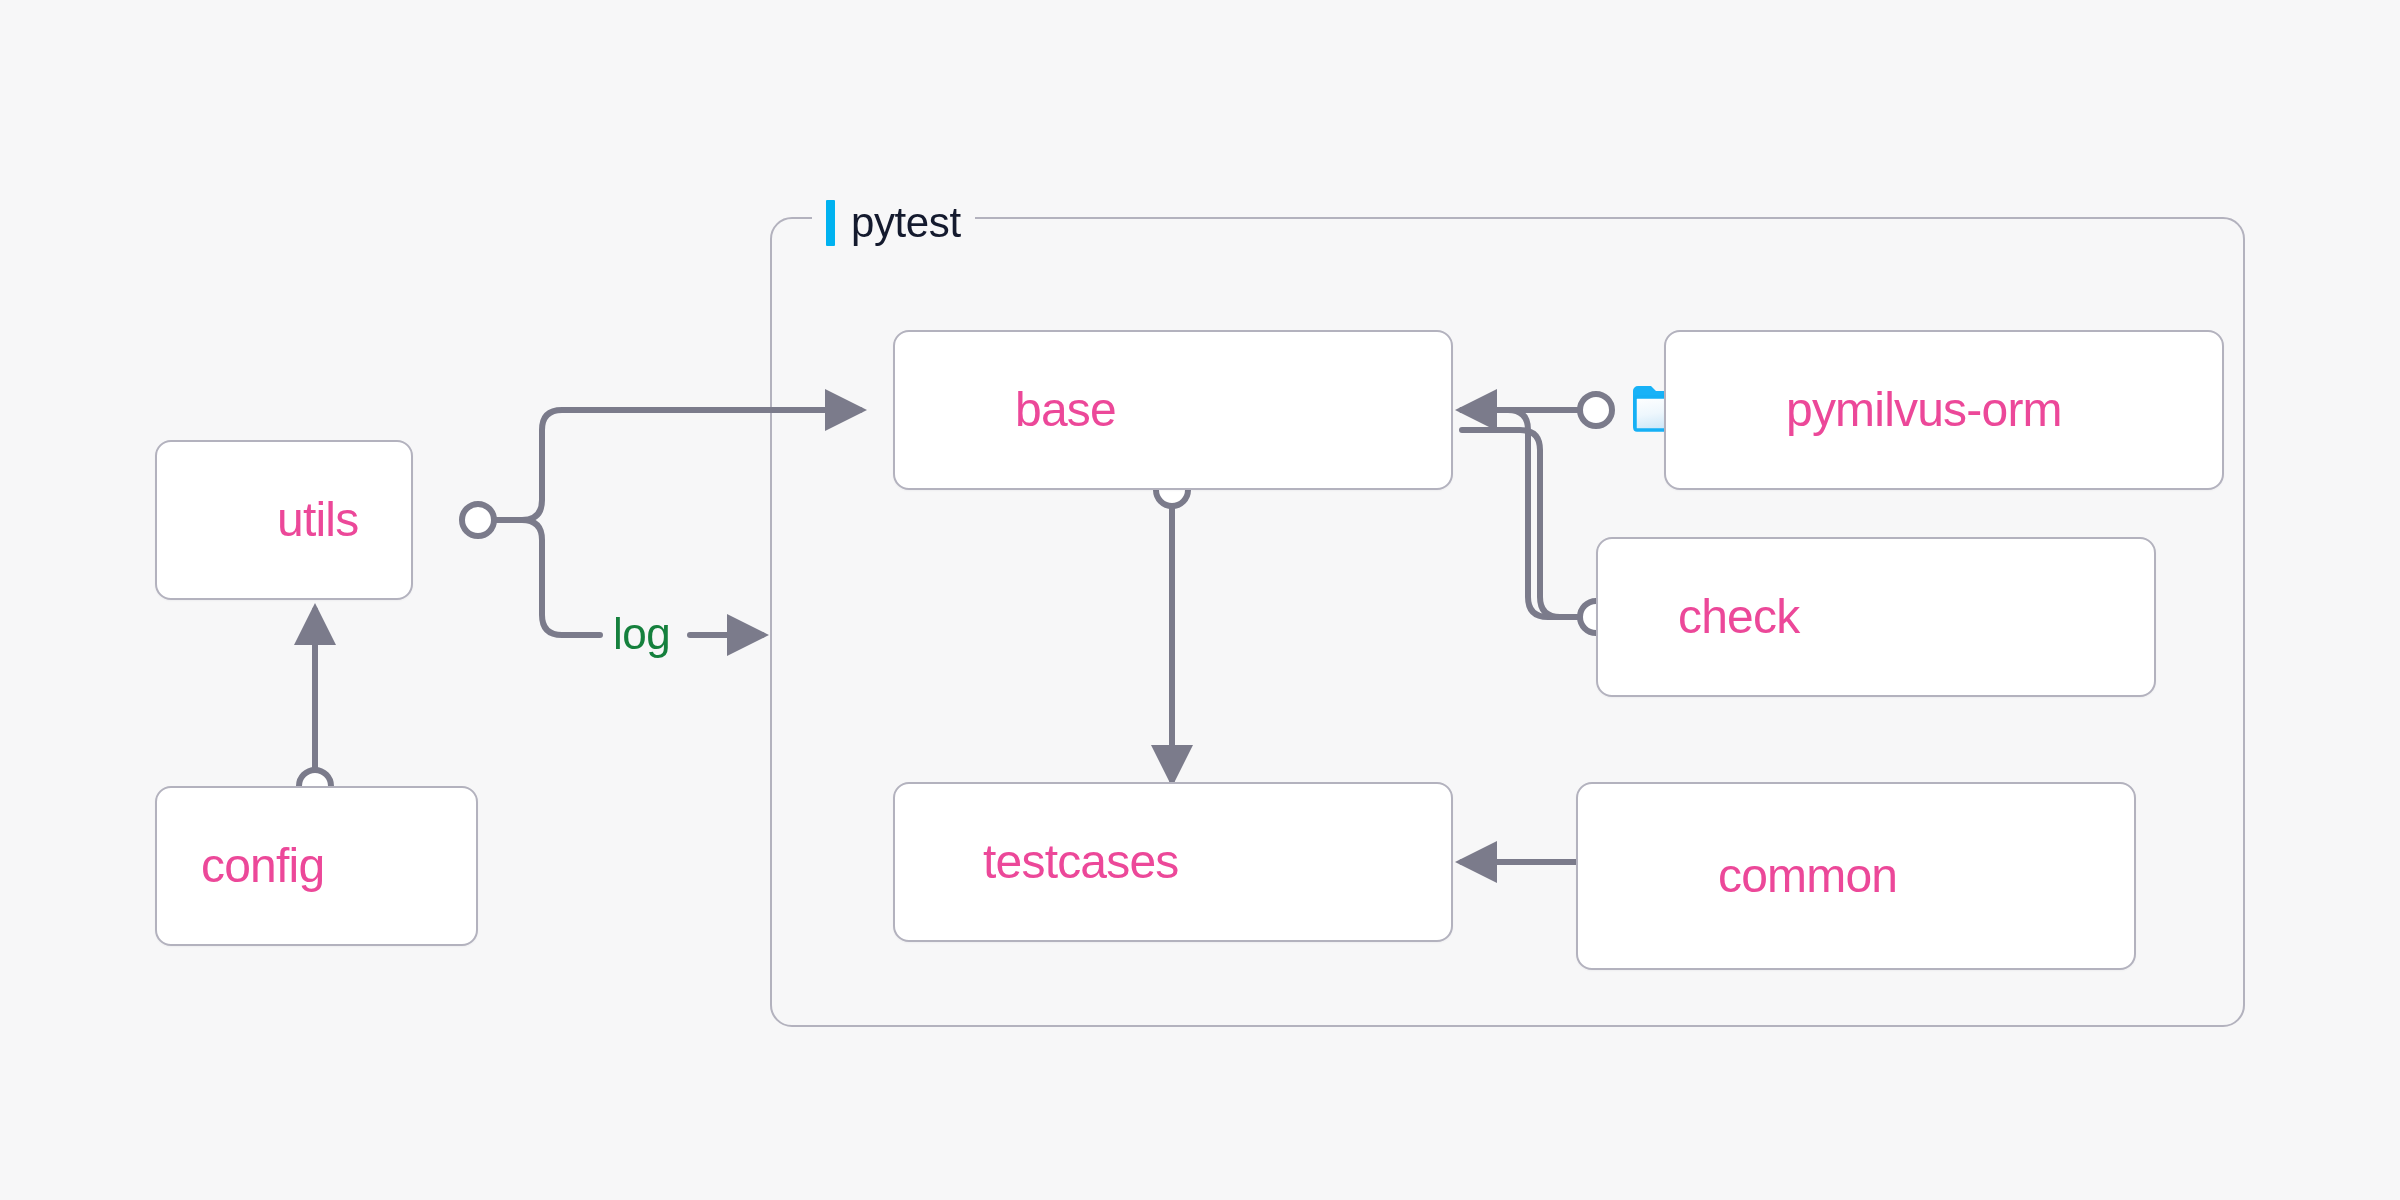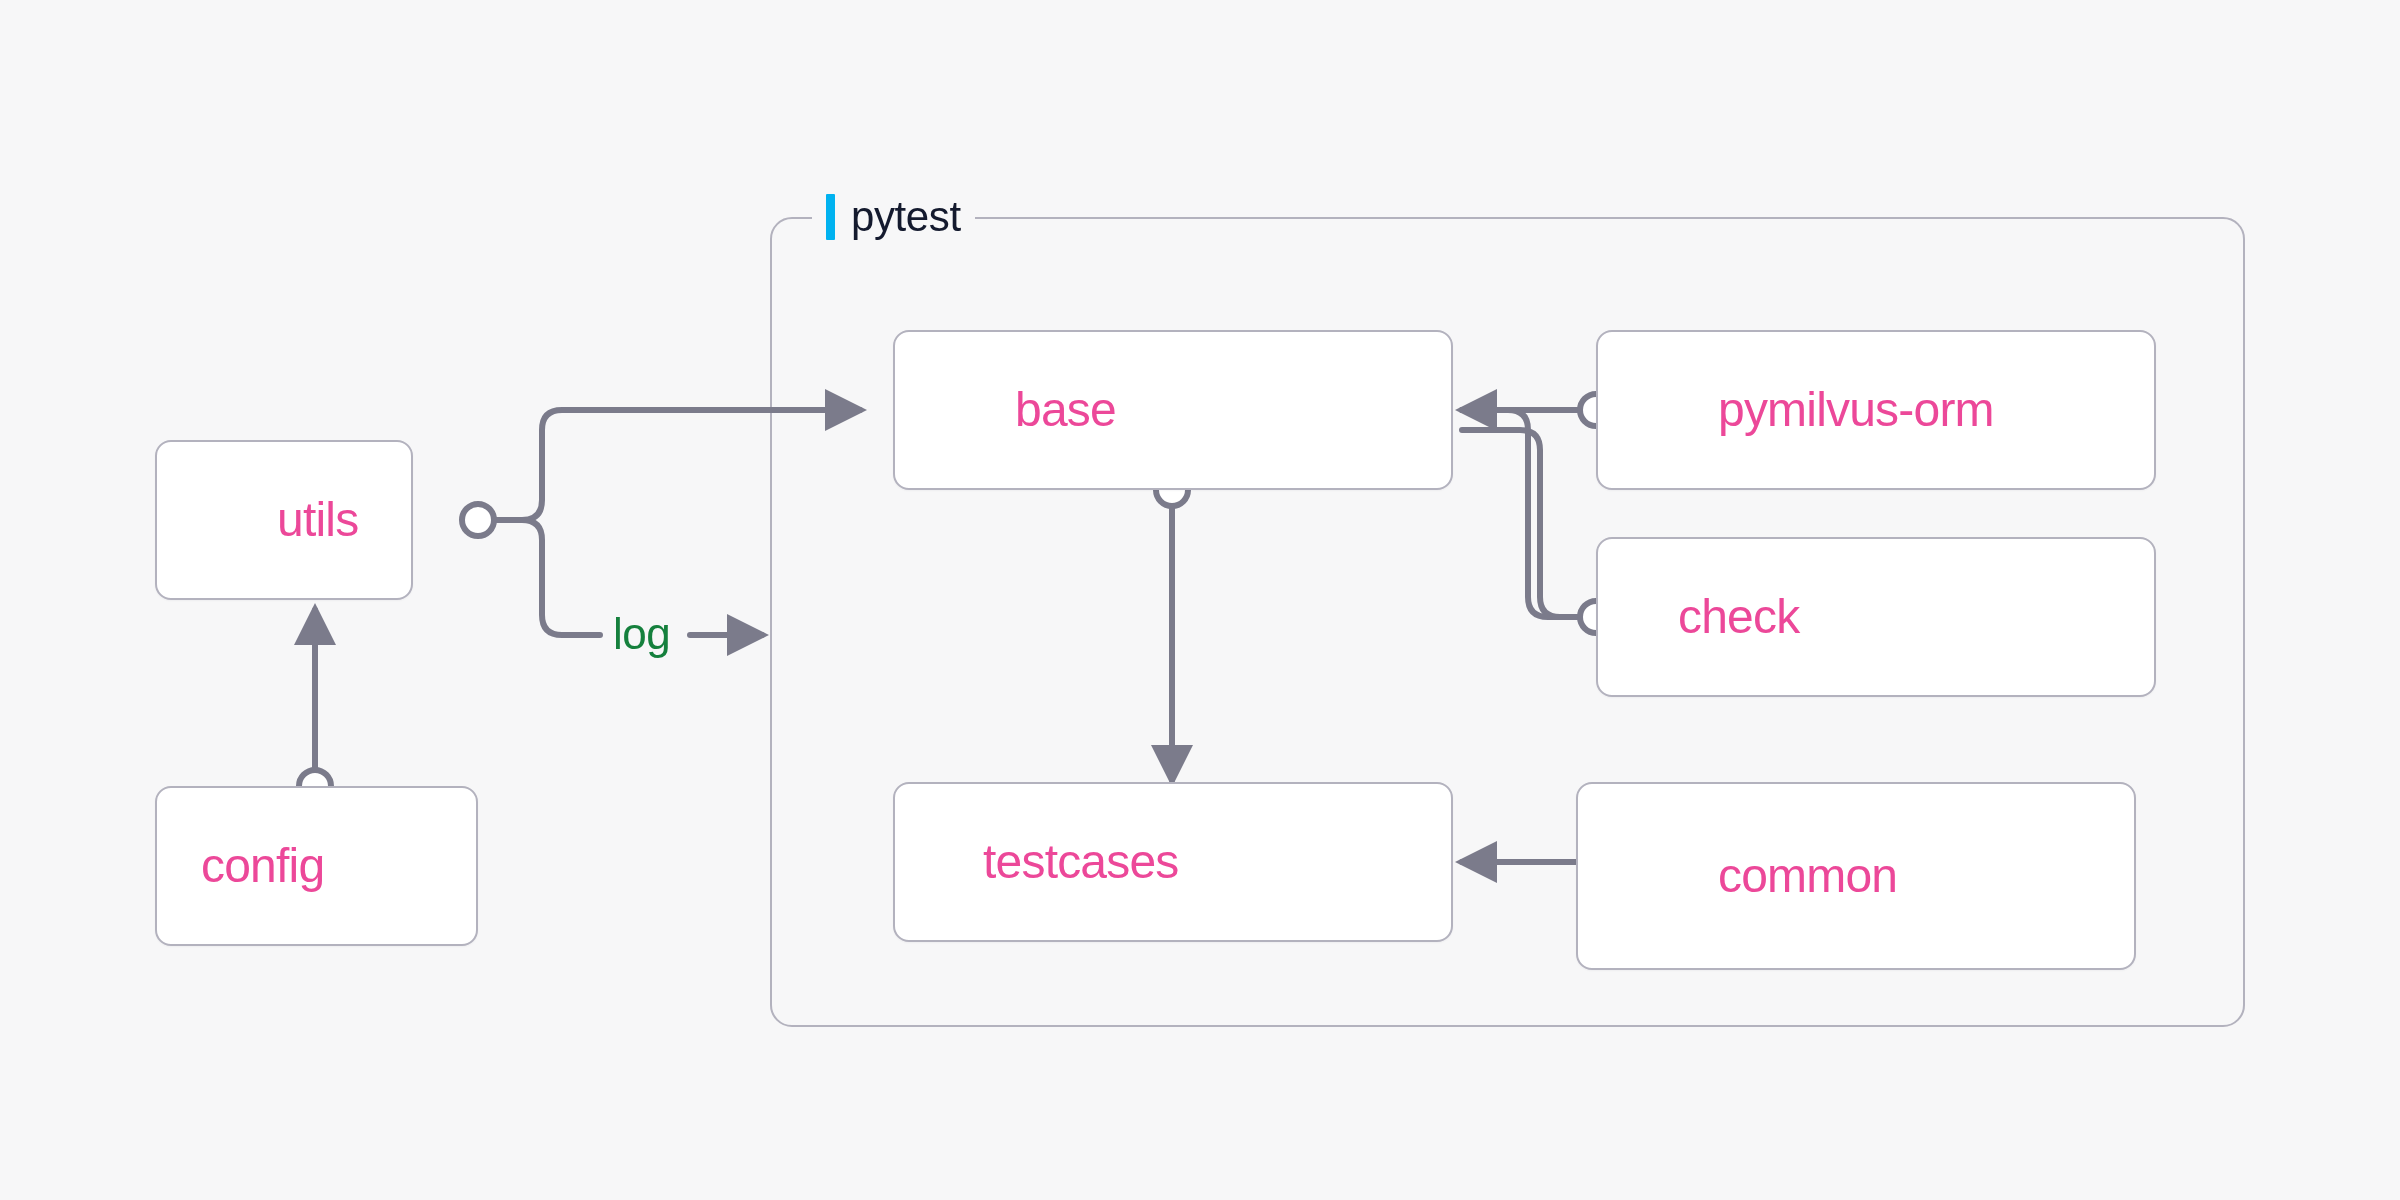--- a/index.html
+++ b/index.html
@@ -96,21 +96,21 @@
     line-height: 1;
   }
 </style>
 </head>
 <body>
 
 <div id="canvas">
 
   <div class="group-box" style="left:770px; top:217px; width:1475px; height:810px;"></div>
 
-  <div class="group-label" style="left:812px; top:190px;">
+  <div class="group-label" style="left:812px; top:196px;">
     <span class="bar"></span>
     <span class="txt">pytest</span>
   </div>
 
   <svg class="edges" viewBox="0 0 2400 1200" xmlns="http://www.w3.org/2000/svg">
     <defs>
       <marker id="arrow" viewBox="0 0 12 12" refX="10" refY="6" markerWidth="7" markerHeight="7" orient="auto-start-reverse">
         <path d="M 0 0 L 12 6 L 0 12 z" fill="#7b7b8b"></path>
       </marker>
       <linearGradient id="folderGrad" x1="0" y1="0" x2="0.25" y2="1">
@@ -208,21 +208,21 @@
       <span class="label">base</span>
     </div>
   </div>
 
   <div class="node" style="left:893px; top:782px; width:560px; height:160px;">
     <div class="inner" style="padding-left:76px;margin-left:12px;">
       <span class="label">testcases</span>
     </div>
   </div>
 
-  <div class="node" style="left:1596px; top:330px; width:560px; height:160px;">
+  <div class="node" style="left:1664px; top:330px; width:560px; height:160px;">
     <div class="inner" style="padding-left:120px;">
       <span class="label">pymilvus-orm</span>
     </div>
   </div>
 
   <div class="node" style="left:1596px; top:537px; width:560px; height:160px;">
     <div class="inner" style="padding-left:80px;">
       <span class="label">check</span>
     </div>
   </div>

